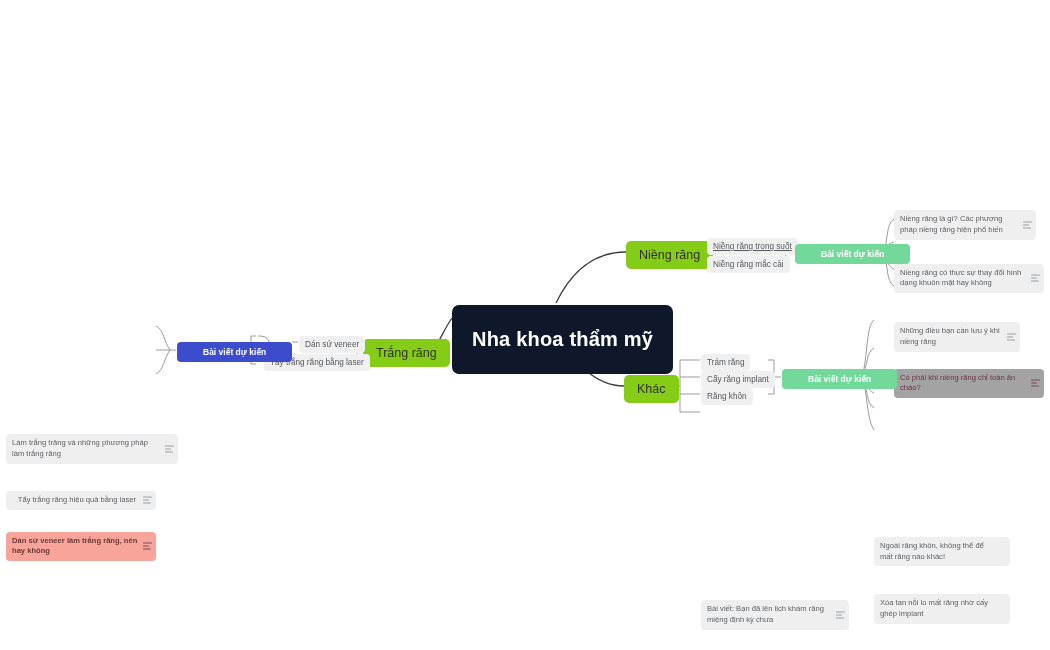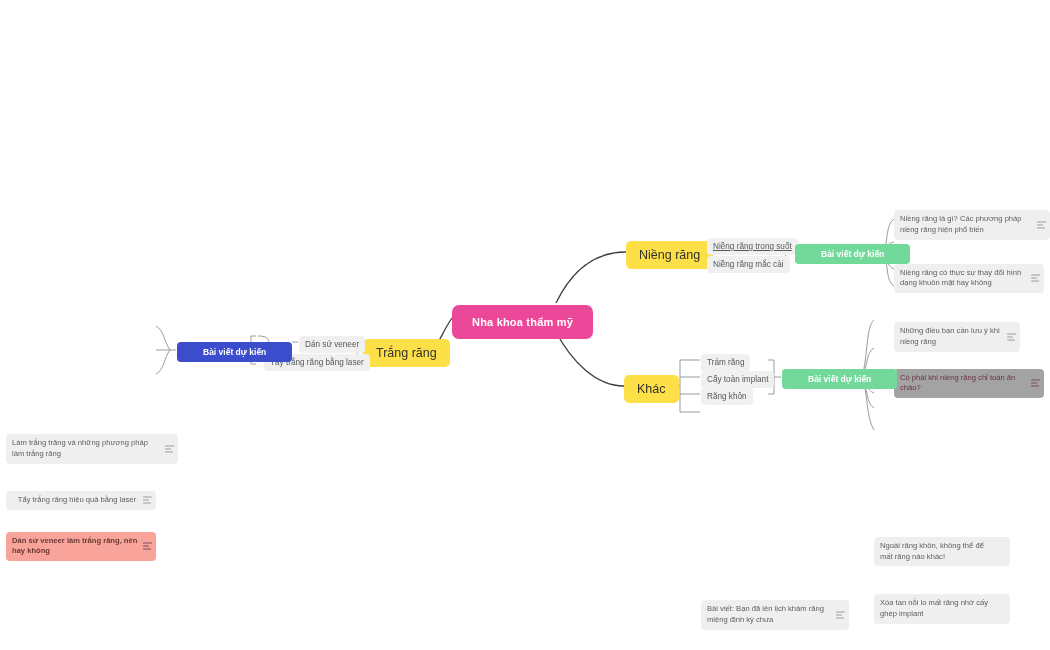--- a/index.html
+++ b/index.html
@@ -30,33 +30,33 @@
     pointer-events: none;
   }
 
   .node {
     position: absolute;
     box-sizing: border-box;
   }
 
   
   .root-node {
-    background: #ec4899;
+    background: #0f172a;
     color: #ffffff;
-    font-size: 11px;
+    font-size: 20px;
     font-weight: bold;
     border-radius: 7px;
-    padding: 11px 20px;
+    padding: 23px 20px;
     letter-spacing: .2px;
     white-space: nowrap;
   }
 
   
   .topic-node {
-    background: #fde047;
+    background: #84cc16;
     color: #33302a;
     font-size: 12.5px;
     border-radius: 5px;
     padding: 7px 13px;
     white-space: nowrap;
   }
 
   
   .sub-node {
     background: #f0f0f0;
@@ -188,21 +188,21 @@
   <div class="node root-node" style="left:452px; top:305px;">Nha khoa thẩm mỹ</div>
 
   <div class="node topic-node" style="left:626px; top:241px;">Niềng răng</div>
 
   <div class="node sub-node" style="left:707px; top:238px;text-decoration:underline;">Niềng răng trong suốt</div>
 
   <div class="node sub-node" style="left:707px; top:256px;">Niềng răng mắc cài</div>
 
   <div class="node badge green" style="left:795px; top:244px;">Bài viết dự kiến</div>
 
-  <div class="node leaf" style="left:894px; top:210px; width:156px;">
+  <div class="node leaf" style="left:894px; top:210px; width:142px;">
     <span>Niềng răng là gì? Các phương pháp niềng răng hiện phổ biến</span>
     <span class="note-icon">
         <i></i>
         <i></i>
         <i></i>
       </span>
   </div>
 
   <div class="node leaf" style="left:894px; top:234px; width:150px;">
     <span>Niềng răng có thực sự thay đổi hình dạng khuôn mặt hay không</span>
@@ -263,21 +263,21 @@
         <i></i>
         <i></i>
         <i></i>
       </span>
   </div>
 
   <div class="node topic-node" style="left:624px; top:375px;">Khác</div>
 
   <div class="node sub-node" style="left:701px; top:354px;">Trám răng</div>
 
-  <div class="node sub-node" style="left:701px; top:371px;">Cấy toàn implant</div>
+  <div class="node sub-node" style="left:701px; top:371px;">Cấy răng implant</div>
 
   <div class="node sub-node" style="left:701px; top:388px;">Răng khôn</div>
 
   <div class="node leaf" style="left:701px; top:404px; width:148px;">
     <span>Bài viết: Bạn đã lên lịch khám răng miệng định kỳ chưa</span>
     <span class="note-icon">
         <i></i>
         <i></i>
         <i></i>
       </span>

